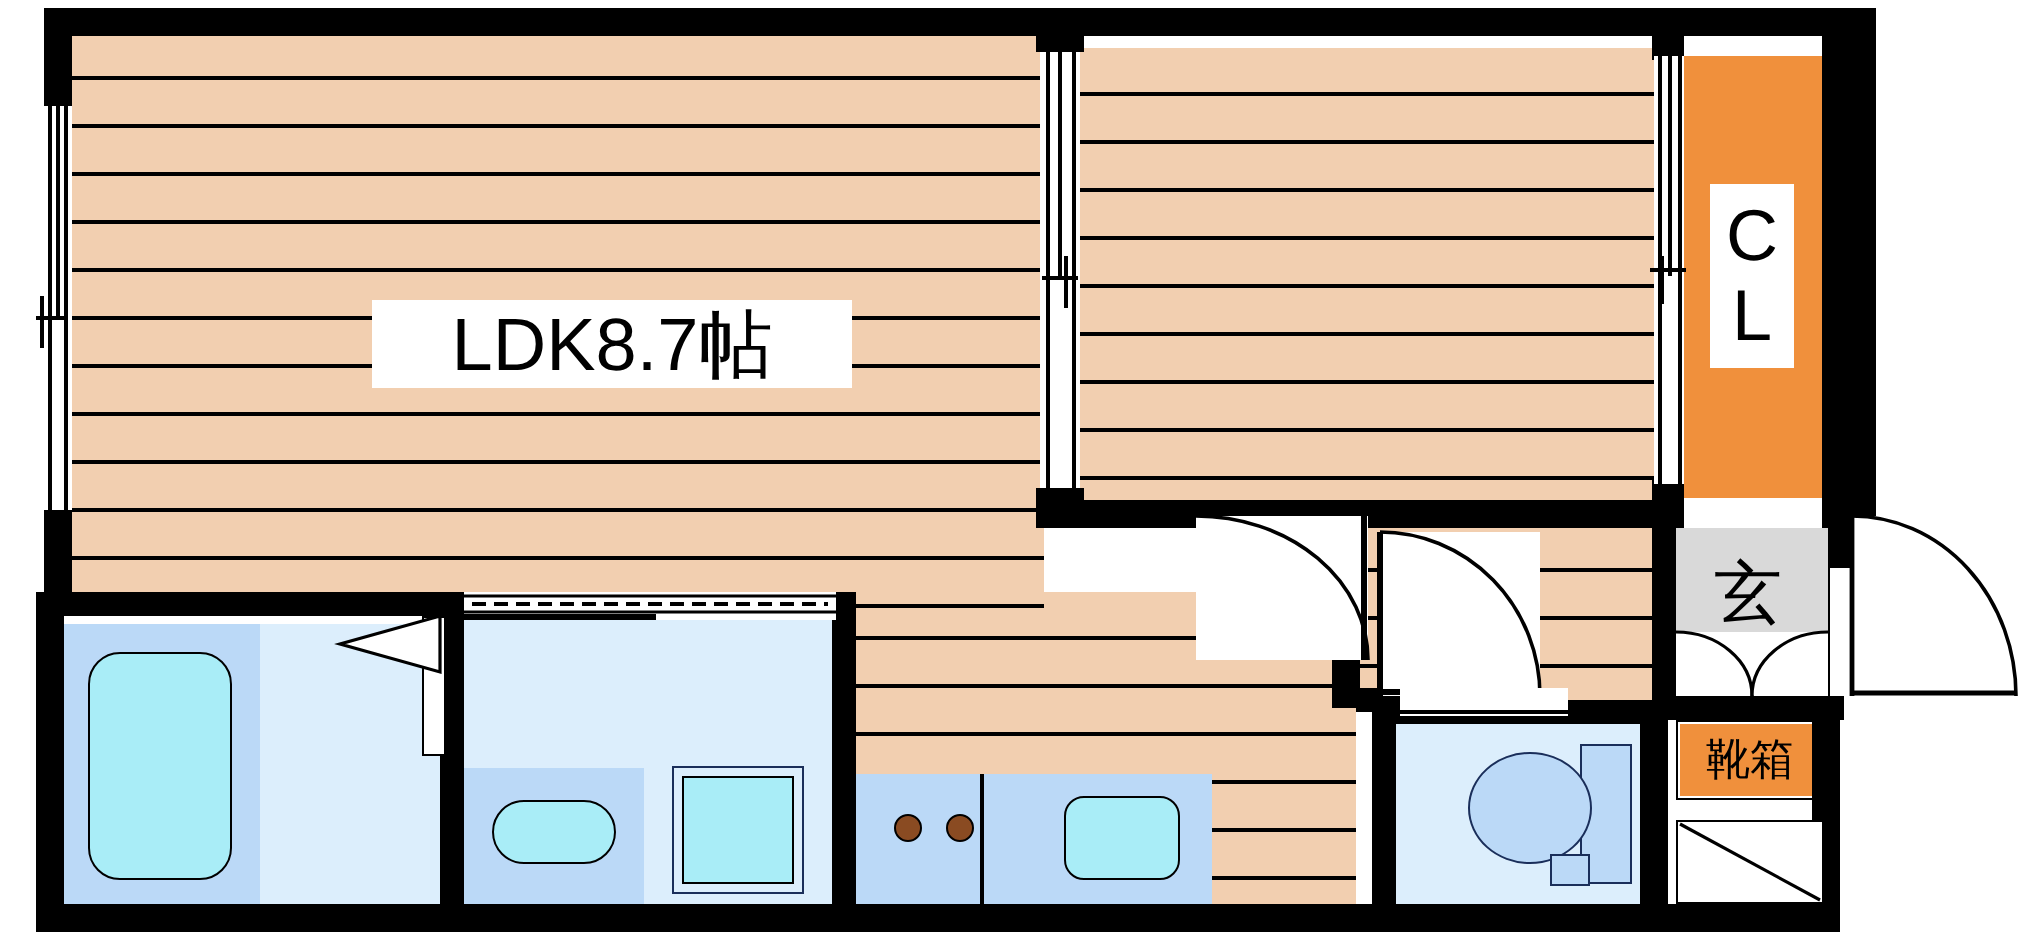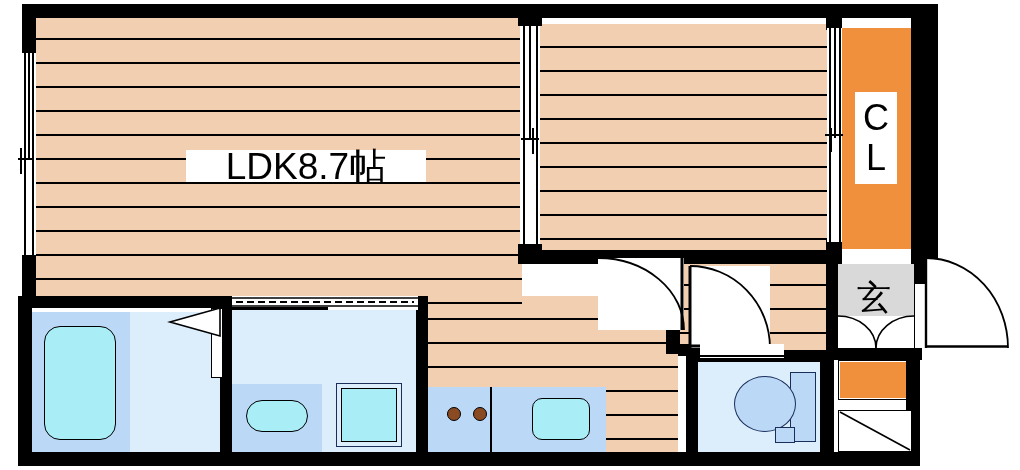--- a/index.html
+++ b/index.html
@@ -187,25 +187,26 @@
     <path d="M 0 0 A 82 90 0 0 1 82 90" fill="none" stroke="#000" stroke-width="1.8"></path>
     <line x1="0" y1="0" x2="0" y2="90" stroke="#000" stroke-width="2.4"></line>
     <line x1="0" y1="88.5" x2="82" y2="88.5" stroke="#000" stroke-width="2.4"></line>
   </svg>
 
   <svg class="abs" style="left:700px;top:344px;" width="84" height="14">
     <rect x="0" y="0" width="84" height="14" fill="#ffffff" stroke="none"></rect>
     <line x1="0" y1="12" x2="84" y2="12" stroke="#000" stroke-width="2"></line>
   </svg>
 
-  <div class="abs lbl" style="left:186px;top:150px;width:240px;height:32px;font-size:37px;">LDK8.7帖</div>
+  <div class="abs lbl" style="left:186px;top:150px;width:240px;height:44px;font-size:37px;">LDK8.7帖</div>
 
 
   <div class="abs lbl" style="left:855px;top:92px;width:42px;height:92px;flex-direction:column;
               font-size:36px;line-height:1.12;">
     <span>C</span>
     <span>L</span>
   </div>
 
   <div class="abs lbl" style="left:852px;top:276px;width:44px;height:42px;font-size:34px;background:transparent;">玄</div>
 
+  <div class="abs lbl" style="left:840px;top:364px;width:70px;height:32px;font-size:22px;background:transparent;">靴箱</div>
 
 </div>
 
 </body></html>

